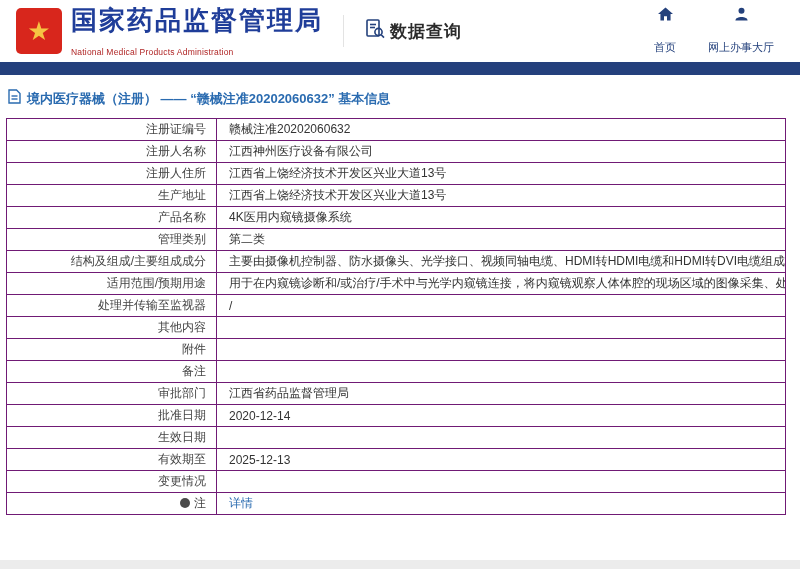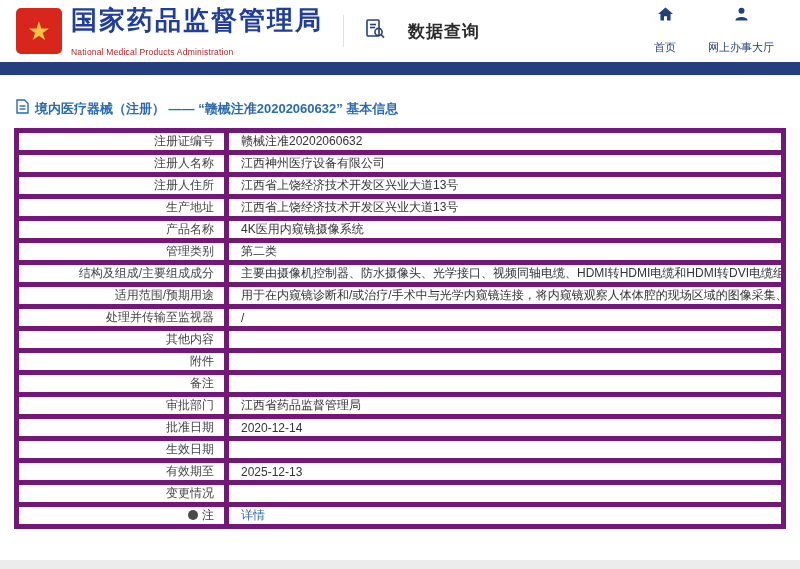--- a/index.html
+++ b/index.html
@@ -9,37 +9,37 @@
 
   
   .topbar { height:62px; display:flex; align-items:center; padding:0 16px; background:#fff; }
   .brand { display:flex; align-items:center; gap:9px; }
   .emblem { width:46px; height:46px; background:#d8261c; border-radius:5px;
     display:flex; align-items:center; justify-content:center; flex:0 0 auto; }
   .emblem span { color:#f6c343; font-size:26px; line-height:1; }
   .brand-text .cn { color:#1f3d99; font-size:26px; font-weight:bold; letter-spacing:2px; line-height:1.2; }
   .brand-text .en { color:#b02626; font-size:8.5px; letter-spacing:0.2px; margin-top:10px; }
   .vdiv { width:1px; height:32px; background:#e3e3e3; margin:0 20px; }
-  .section { display:flex; align-items:center; gap:22px;justify-content:space-between; }
+  .section { display:flex; align-items:center; gap:4px;justify-content:space-between; }
   .dq-text { font-size:17px; font-weight:bold; color:#2b2b2b; letter-spacing:1px; }
   .topnav { margin-left:auto; display:flex; gap:32px; padding-right:10px; }
   .navitem { display:flex; flex-direction:column; align-items:center; gap:15px;
     text-decoration:none; color:#24417c; cursor:pointer; }
   .navitem .nlabel { font-size:11px; color:#24417c; white-space:nowrap; }
 
   
   .navbar { height:13px; background:#24407c; width:100%; flex:0 0 auto; }
 
   
-  .content { flex:1 1 auto; padding:12px 14px 0 14px;margin-top:10px; }
+  .content { flex:1 1 auto; padding:12px 14px 0 6px; }
   .breadcrumb { display:flex; align-items:center; gap:6px; margin:2px 0 10px 2px; }
   .bc-text { font-size:13px; font-weight:bold; color:#2a6bb0; }
 
   table.info-table { width:100%; border-collapse:collapse; table-layout:fixed; }
-  .info-table td { border:5px solid #701a75; height:22px; font-size:12px;
+  .info-table td { border:1px solid #701a75; height:22px; font-size:12px;
     vertical-align:middle; background:#fff; white-space:nowrap; overflow:hidden; }
   td.label-cell { width:210px; text-align:right; padding-right:10px; color:#444; }
   td.value-cell { text-align:left; padding-left:12px; color:#333; }
   .detail-link { color:#2a6bb0; text-decoration:none; cursor:pointer; }
   .note-icon { display:inline-block; width:10px; height:10px; background:#4a4a4a;
     border-radius:50%; margin-right:4px; vertical-align:-1px; }
 
   .footer-strip { height:9px; background:#ececec; flex:0 0 auto; }
 </style>
 </head>

